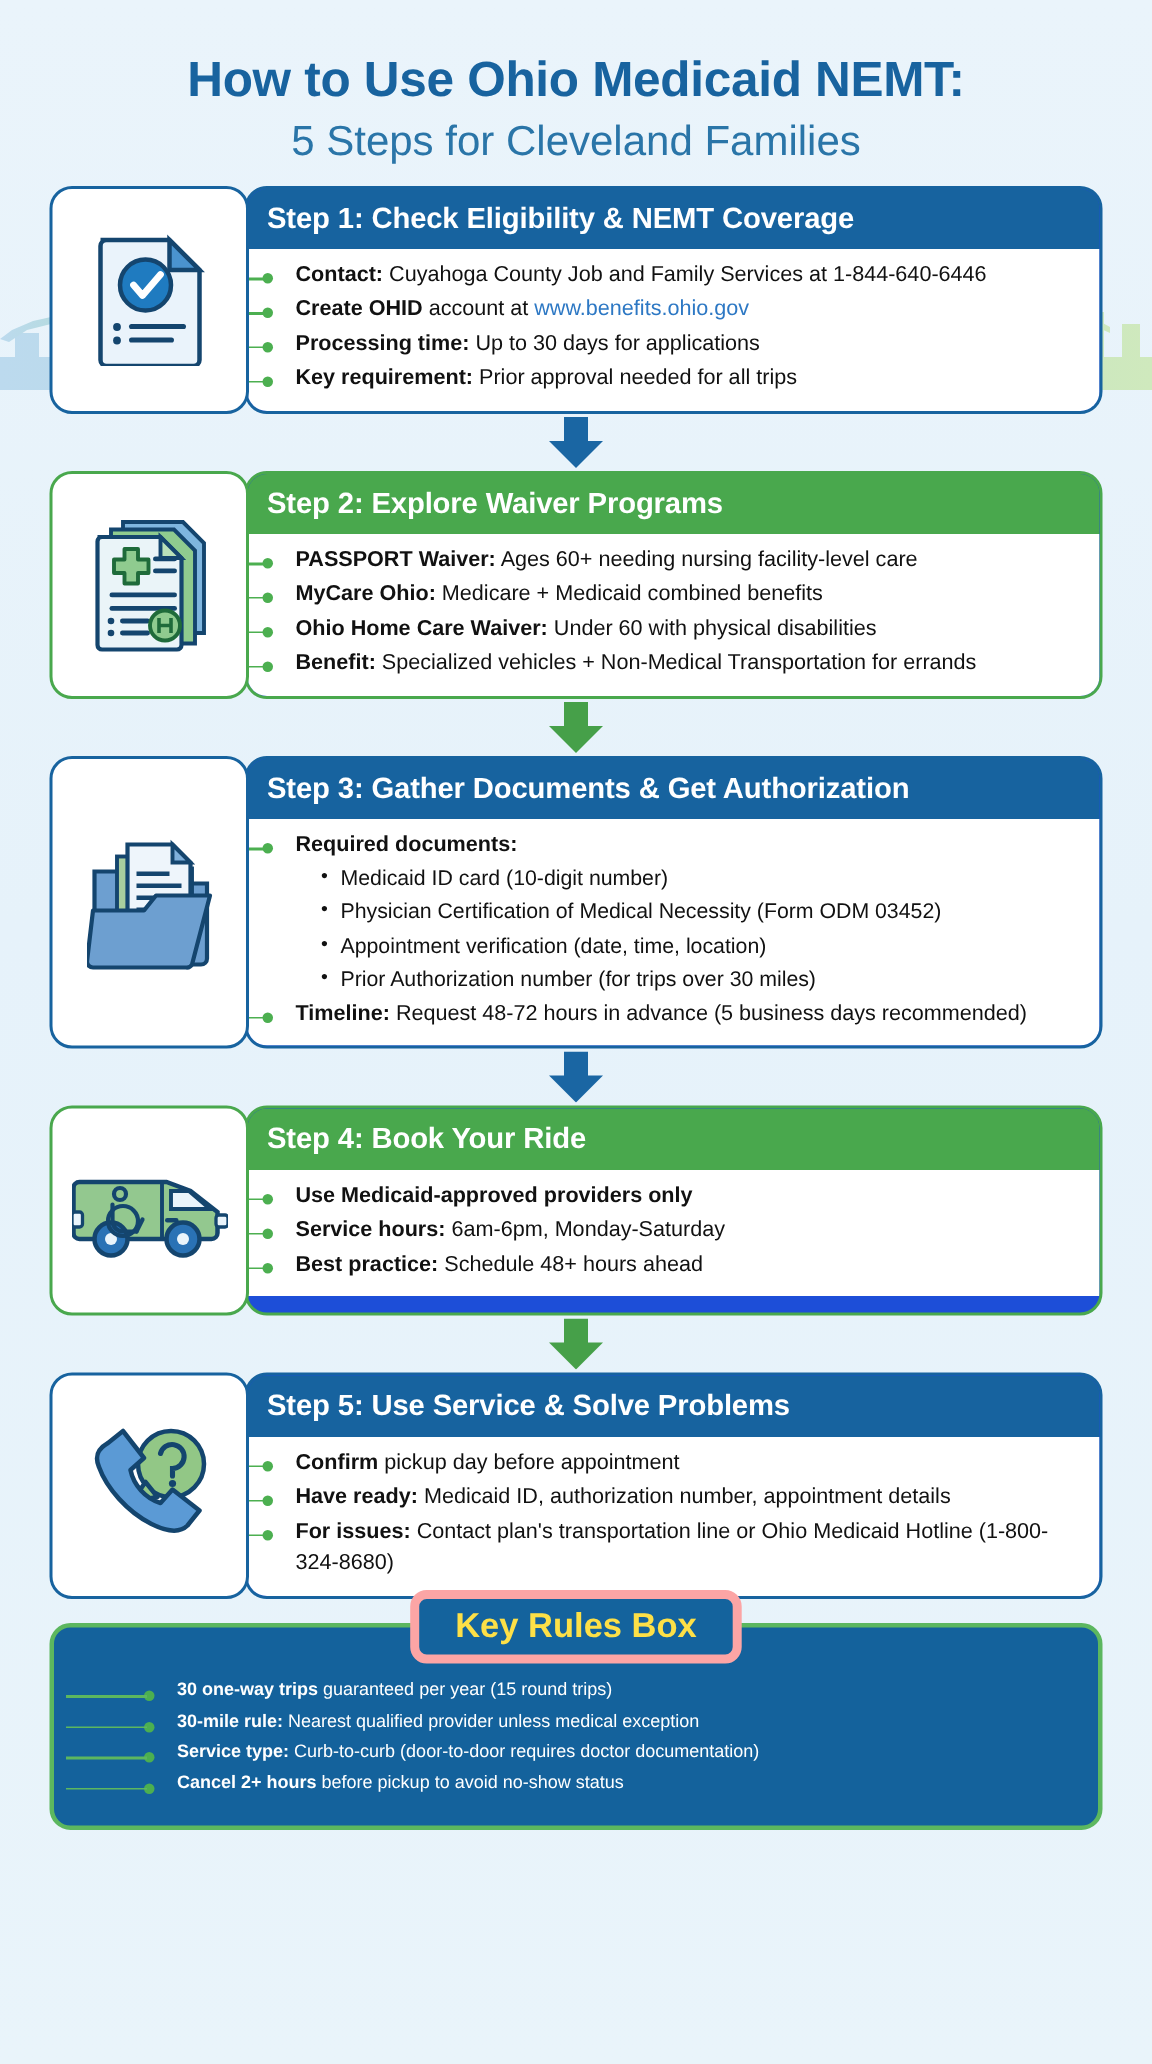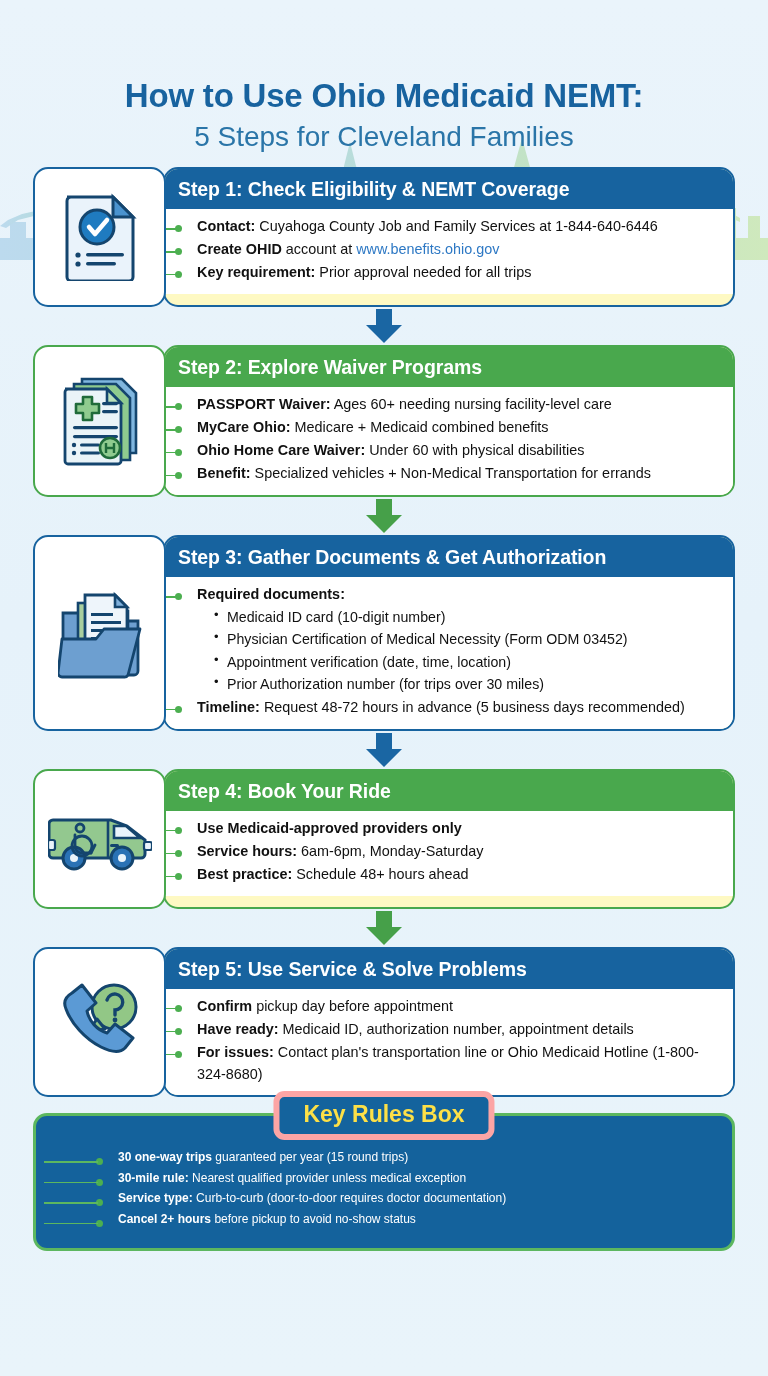--- a/index.html
+++ b/index.html
@@ -22,21 +22,20 @@
     z-index: 0;
   }
   .skyline-band svg { display: block; width: 768px; height: 130px; }
 
   
   .title-wrap {
     position: relative;
     z-index: 3;
     text-align: center;
     padding-top: 34px;
-    margin-top: 43px;
   }
   .title-main {
     font-size: 33px;
     font-weight: bold;
     color: #18639f;
     letter-spacing: -0.2px;
     line-height: 1.16;
   }
   .title-sub {
     font-size: 28px;
@@ -56,21 +55,21 @@
 
   .step {
     position: relative;
     margin-bottom: 0;
   }
 
   .step-card {
     position: relative;
     border-radius: 15px;
     border: 2.5px solid #17639f;
-    background: #fef9c3;
+    background: #1d4ed8;
     min-height: 140px;
     margin-left: 130px;
     overflow: hidden;
   }
   .step.green .step-card { border-color: #49a84d; }
 
   .step-header {
     background: #17639f;
     color: #ffffff;
     font-size: 19.5px;
@@ -244,20 +243,21 @@
     <circle cx="15" cy="71" r="2.6" fill="#14456e"></circle>
           <rect x="23" y="69" width="30" height="3.4" rx="1.7" fill="#14456e"></rect>
   </svg>
       </div>
       <div class="step-card">
         <div class="step-header">Step 1: Check Eligibility &amp; NEMT Coverage</div>
         <div class="step-body">
           <ul class="bullets">
             <li><b>Contact:</b><span> Cuyahoga County Job and Family Services at 1-844-640-6446</span></li>
             <li><b>Create OHID</b><span> account at </span><span class="linktext">www.benefits.ohio.gov</span></li>
+            <li><b>Processing time:</b><span> Up to 30 days for applications</span></li>
             <li><b>Key requirement:</b><span> Prior approval needed for all trips</span></li>
           </ul>
         </div>
       </div>
     </div>
     <div class="arrow">
       <svg width="44" height="34" viewBox="0 0 44 34">
     <path d="M14 0 h16 v16 h10 L22 34 L4 16 h10 z" fill="#1a66a3"></path>
   </svg>
     </div>

